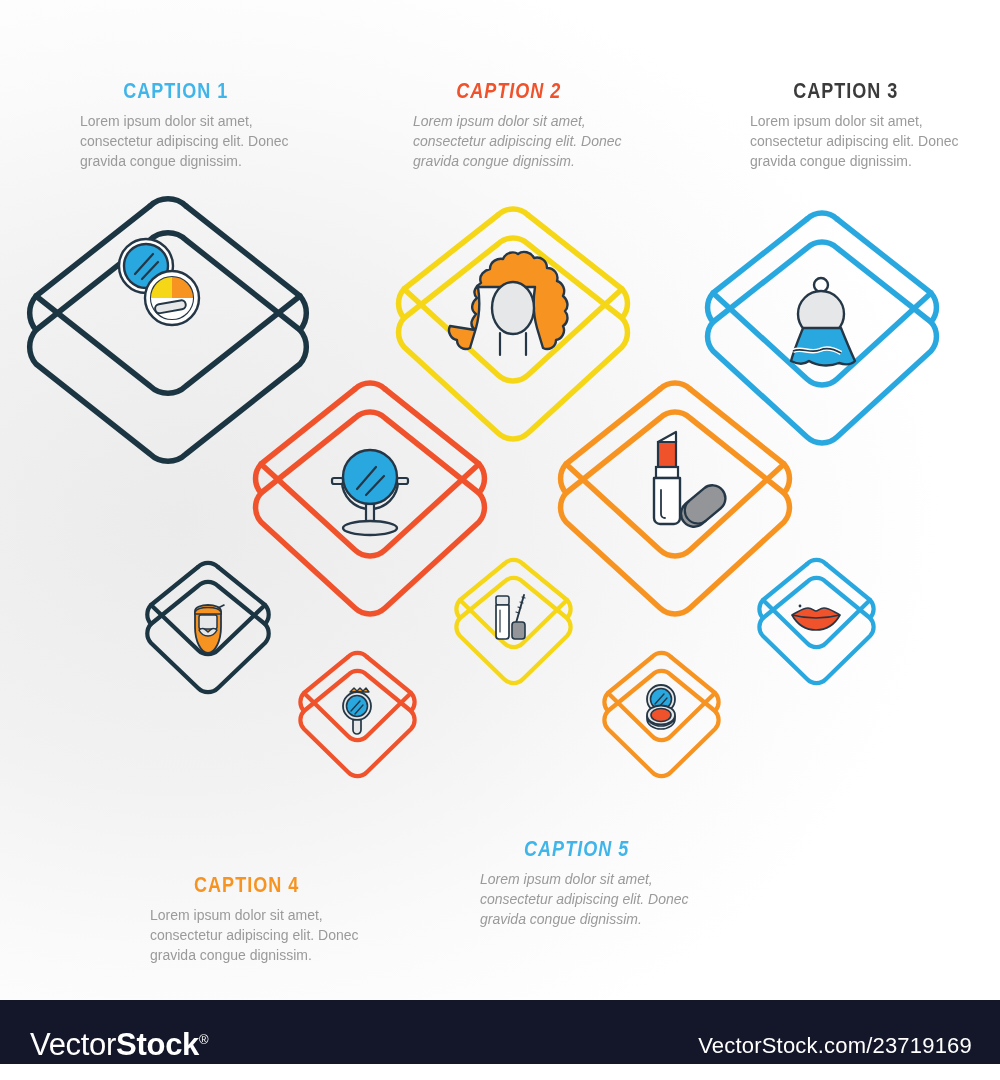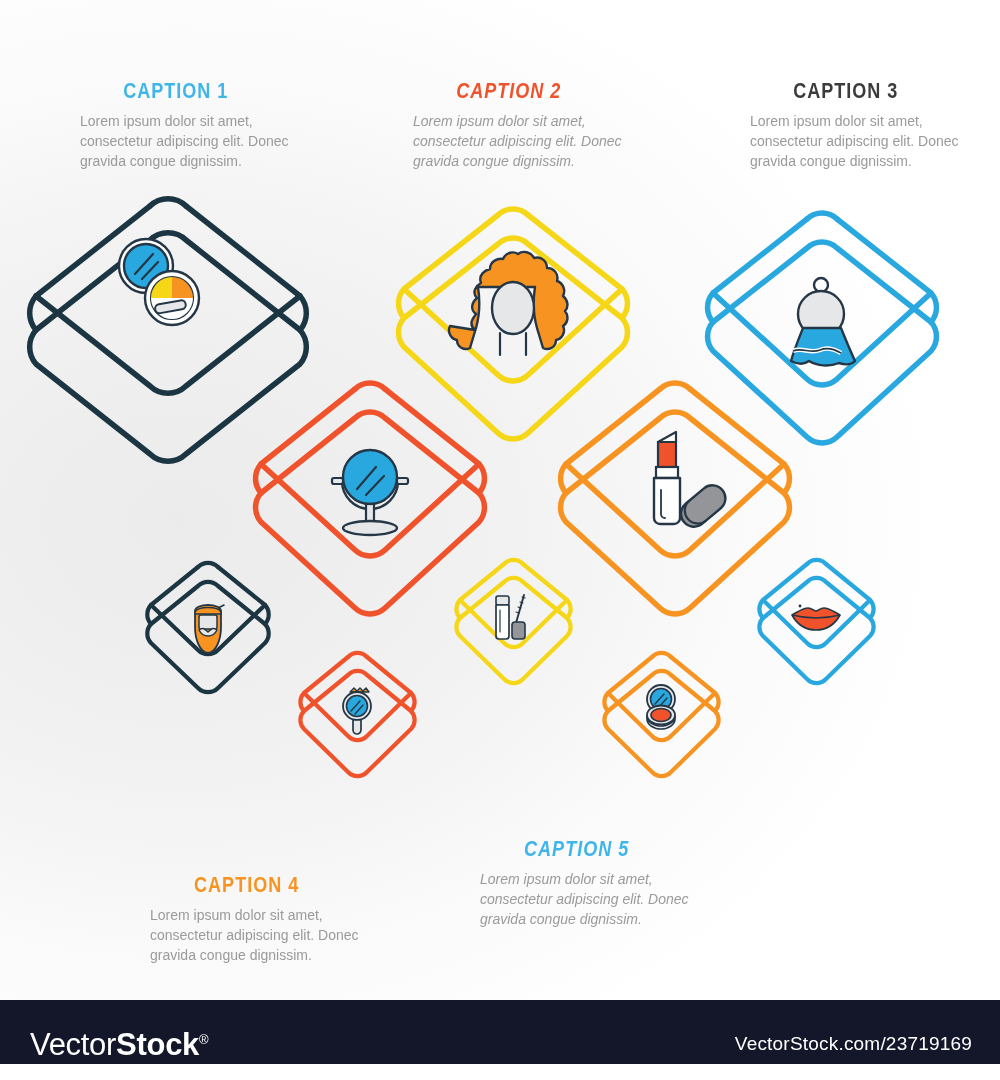--- a/index.html
+++ b/index.html
@@ -51,21 +51,21 @@
   .logo{
     position:absolute;left:30px;top:23px;
     font-size:31px;line-height:34px;color:#ffffff;
     letter-spacing:-.3px;white-space:nowrap;
   }
   .logo .l1{font-weight:300;}
   .logo .l2{font-weight:700;}
   .logo .reg{font-size:13px;vertical-align:super;font-weight:400;}
   .fref{
     position:absolute;right:28px;top:33px;
-    font-size:19px;color:#ffffff;font-weight:400;letter-spacing:.2px;
+    font-size:22px;color:#ffffff;font-weight:400;letter-spacing:.2px;
   }
 </style>
 </head>
 <body>
 
 <div id="stage">
 
   <div class="bg"></div>
 
   <div class="caption right" id="cap1">

